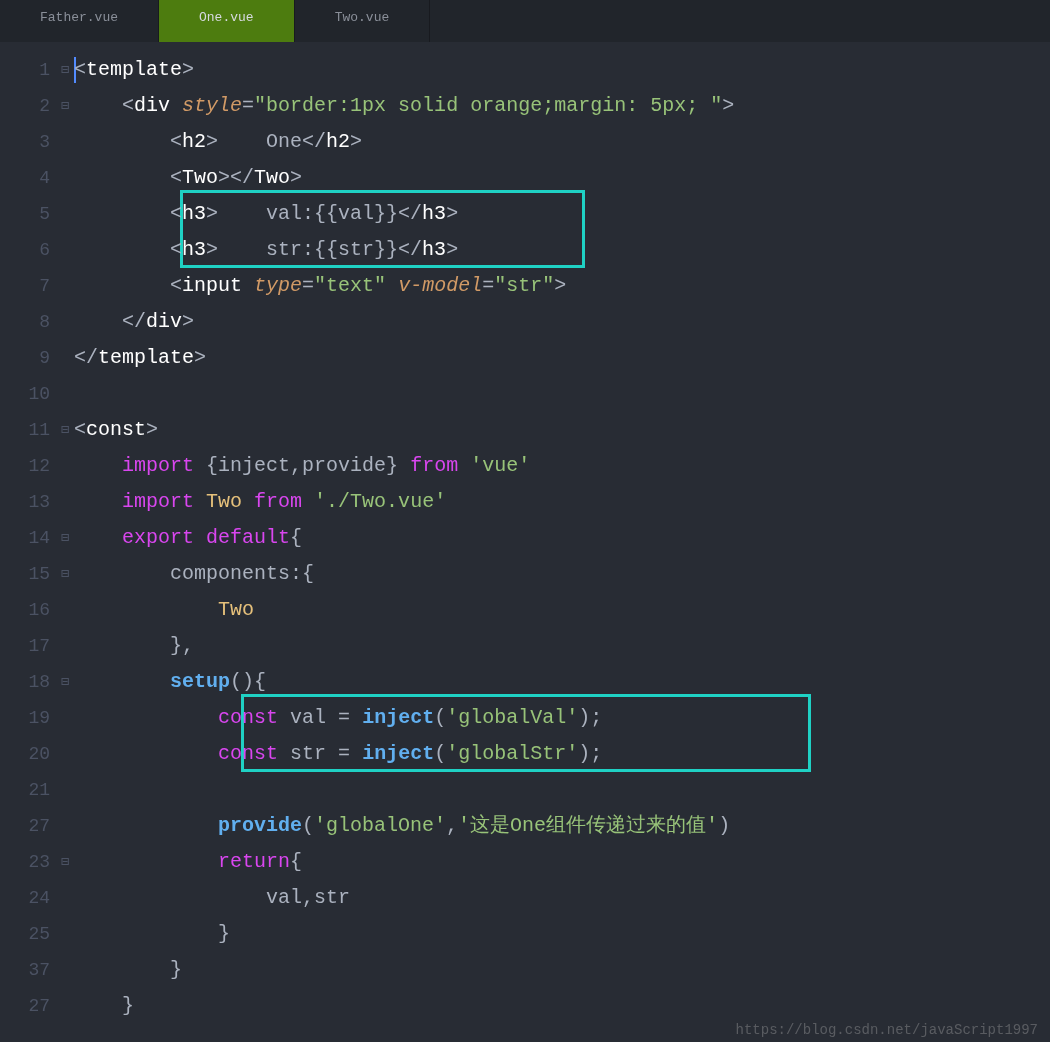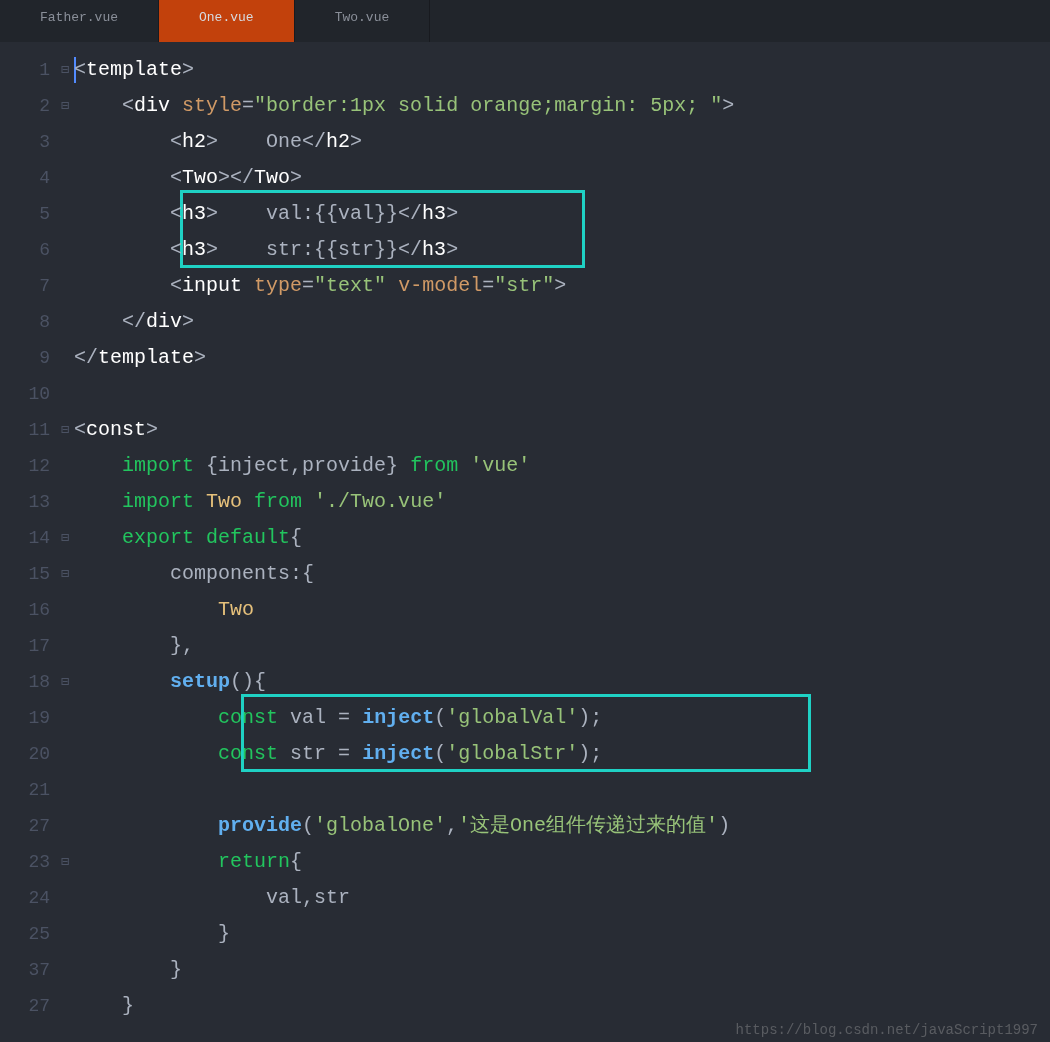--- a/index.html
+++ b/index.html
@@ -18,21 +18,21 @@
   height: 42px;
 }
 .tab {
   padding: 10px 40px;
   color: #8a8f99;
   cursor: pointer;
   font-size: 13px;
   border-right: 1px solid #181a1f;
 }
 .tab.active {
-  background: #c2410c;
+  background: #4d7c0f;
   color: #d7dae0;
   font-family: Liberation Mono, monospace;
 }
 .editor {
   display: flex;
   position: relative;
 }
 .gutter {
   width: 56px;
   padding-top: 10px;
@@ -67,23 +67,23 @@
   position: relative;
 }
 .line {
   height: 36px;
   line-height: 36px;
   white-space: pre;
   position: relative;
 }
 .c-punc { color: #abb2bf; }
 .c-tag { color: #ffffff; }
-.c-attr { color: #d19a66; }
+.c-attr { color: #d19a66; font-style: italic; }
 .c-str { color: #98c379; }
-.c-kw { color: #22c55e; }
+.c-kw { color: #d946ef; }
 .c-fn { color: #61afef; font-weight: bold; }
 .c-var { color: #abb2bf; }
 .c-name { color: #e5c07b; }
 .c-text { color: #abb2bf; margin-left: 48px; }
 .cursor {
   display: inline-block;
   width: 2px;
   height: 26px;
   background: #528bff;
   vertical-align: middle;

